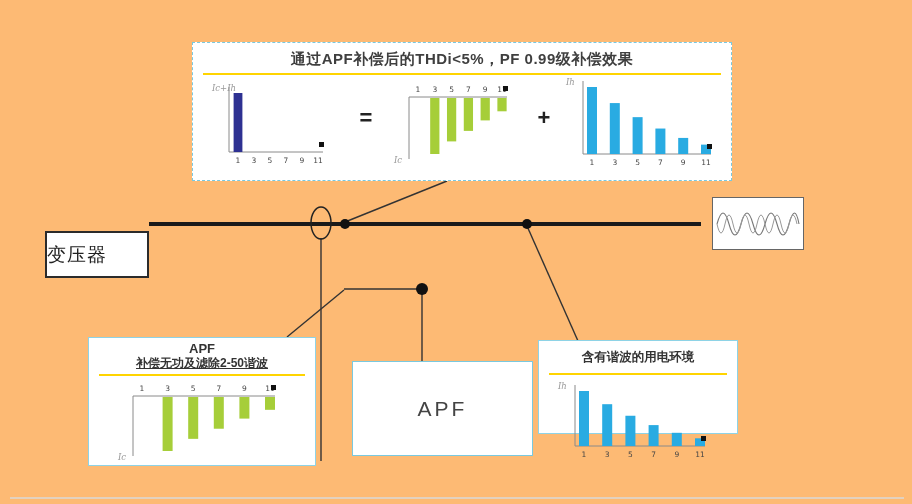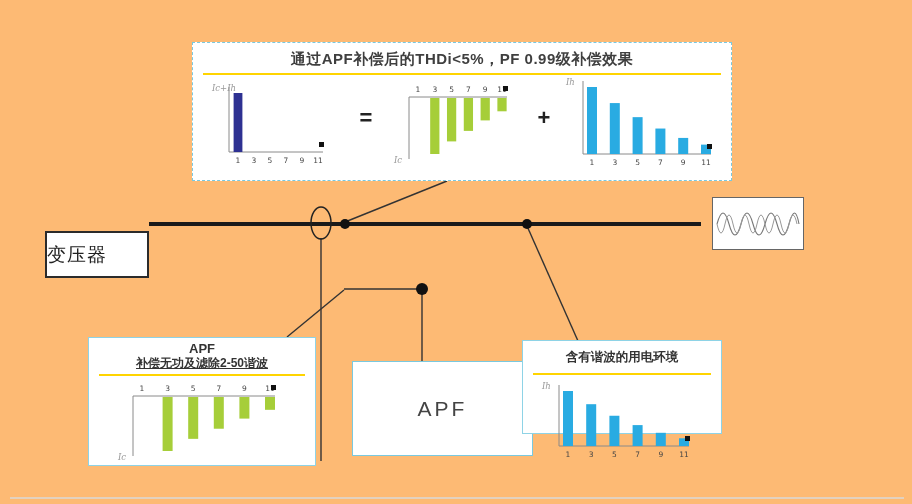--- a/index.html
+++ b/index.html
@@ -27,21 +27,21 @@
 
   
   .wave-box { left:712px; top:197px; width:92px; height:53px; border:1px solid #666; display:flex; align-items:center; justify-content:center; }
 
   
   .apf-box { left:352px; top:361px; width:181px; height:95px; border:1px solid #79c9df; display:flex; align-items:center; justify-content:center; }
   .apf-box span { font-size:21px; color:#444; letter-spacing:3px; }
 
   
   .detail-left  { left:88px;  top:337px; width:228px; height:129px; border:1px solid #8ed3e6; }
-  .detail-right { left:522px; top:340px; width:200px; height:94px; border:1px solid #8ed3e6; }
+  .detail-right { left:538px; top:340px; width:200px; height:94px; border:1px solid #8ed3e6; }
   .detail-title { text-align:center; font-weight:700; color:#333; }
   .detail-left .t1 { margin-top:3px; font-size:13px; line-height:15px; }
   .detail-left .t2 { font-size:12px; line-height:15px;text-decoration:underline; }
   .detail-left .yellow-rule { top:36px; }
   .detail-right .t1 { margin-top:8px; font-size:12.5px; line-height:16px; }
   .detail-right .yellow-rule { top:32px; }
 
   svg text { user-select:none; }
 </style>
 </head>

